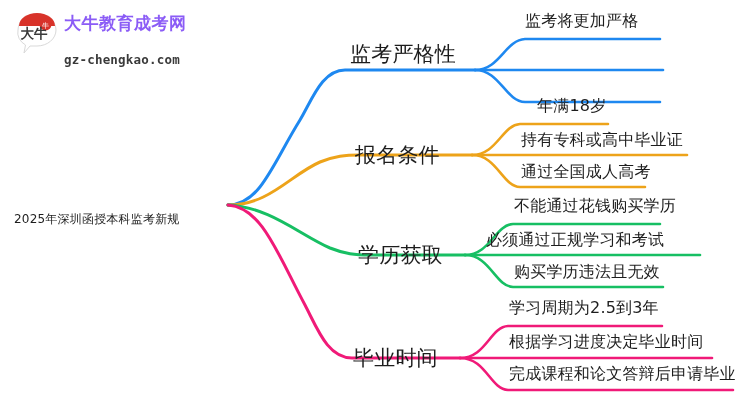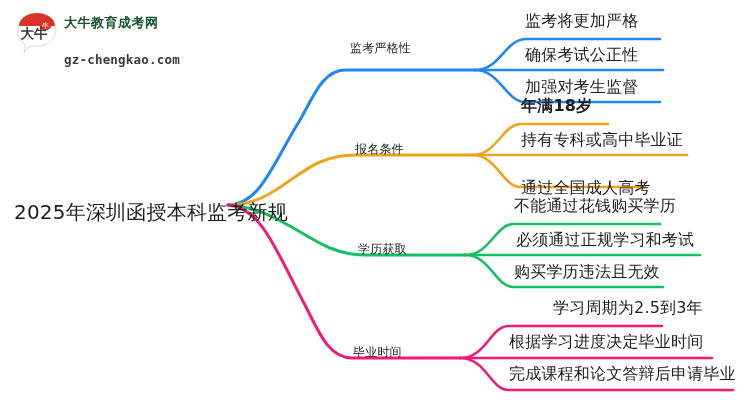--- a/index.html
+++ b/index.html
@@ -38,23 +38,23 @@
     width: 46px;
     height: 46px;
   }
   #logo-text-block {
     position: absolute;
     left: 50px;
     top: 4px;
     width: 140px;
   }
   .logo-cn {
-    font-size: 13px;
+    font-size: 17px;
     font-weight: bold;
-    color: #14532d;
+    color: #8b5cf6;
     letter-spacing: 0.5px;
     line-height: 22px;
     white-space: nowrap;
     font-family: "DejaVu Sans", "Liberation Sans", sans-serif;
   }
   .logo-en {
     font-size: 12.5px;
     font-weight: bold;
     color: #3a3a3a;
     line-height: 15px;
@@ -74,28 +74,28 @@
   }
 
   
   .node-label {
     position: absolute;
     color: #222222;
     white-space: nowrap;
     font-family: "DejaVu Sans", "Liberation Sans", sans-serif;
   }
   #root-label {
-    font-size: 20px;
+    font-size: 12px;
     color: #1d1d1d;
     left: 14px;
-    top: 199px;
+    top: 211px;
     letter-spacing: 0.2px;
   }
   .branch-label {
-    font-size: 12px;
+    font-size: 21px;
     color: #1d1d1d;
     letter-spacing: 0.2px;
   }
   .leaf-label {
     font-size: 16px;
     color: #1d1d1d;
     letter-spacing: 0.2px;
   }
 </style>
 </head>
@@ -147,31 +147,29 @@
       <path d="M460,358 C486,358 490,327 508,326 L662,326" fill="none" stroke="#f01a78" stroke-width="2.6" stroke-linecap="round"></path>
       <path d="M460,358 L712,358" fill="none" stroke="#f01a78" stroke-width="2.6" stroke-linecap="round"></path>
       <path d="M460,358 C486,358 490,389 508,390 L733,390" fill="none" stroke="#f01a78" stroke-width="2.6" stroke-linecap="round"></path>
     </g>
   </svg>
 
   <div class="node-label" id="root-label">2025年深圳函授本科监考新规</div>
 
   <div class="node-label branch-label" style="left:350px; top:40px;">监考严格性</div>
   <div class="node-label leaf-label" style="left:525px; top:11px;">监考将更加严格</div>
-  <div class="node-label leaf-label" style="left:525px; top:45px;">确保考试公正性</div>
-  <div class="node-label leaf-label" style="left:525px; top:77px;">加强对考生监督</div>
 
   <div class="node-label branch-label" style="left:355px; top:141px;">报名条件</div>
-  <div class="node-label leaf-label" style="left:521px; top:96px;font-weight:bold;">年满18岁</div>
+  <div class="node-label leaf-label" style="left:537px; top:96px;">年满18岁</div>
   <div class="node-label leaf-label" style="left:521px; top:130px;font-family:Liberation Serif, serif;">持有专科或高中毕业证</div>
-  <div class="node-label leaf-label" style="left:521px; top:162px;margin-top:16px;">通过全国成人高考</div>
+  <div class="node-label leaf-label" style="left:521px; top:162px;">通过全国成人高考</div>
 
   <div class="node-label branch-label" style="left:358px; top:241px;">学历获取</div>
   <div class="node-label leaf-label" style="left:514px; top:196px;">不能通过花钱购买学历</div>
-  <div class="node-label leaf-label" style="left:516px; top:230px;">必须通过正规学习和考试</div>
+  <div class="node-label leaf-label" style="left:486px; top:230px;">必须通过正规学习和考试</div>
   <div class="node-label leaf-label" style="left:514px; top:262px;">购买学历违法且无效</div>
 
   <div class="node-label branch-label" style="left:353px; top:344px;">毕业时间</div>
-  <div class="node-label leaf-label" style="left:509px; top:298px;margin-left:44px;">学习周期为2.5到3年</div>
+  <div class="node-label leaf-label" style="left:509px; top:298px;">学习周期为2.5到3年</div>
   <div class="node-label leaf-label" style="left:509px; top:332px;">根据学习进度决定毕业时间</div>
   <div class="node-label leaf-label" style="left:509px; top:364px;font-family:Liberation Serif, serif;">完成课程和论文答辩后申请毕业</div>
 
 </div>
 
 </body></html>

